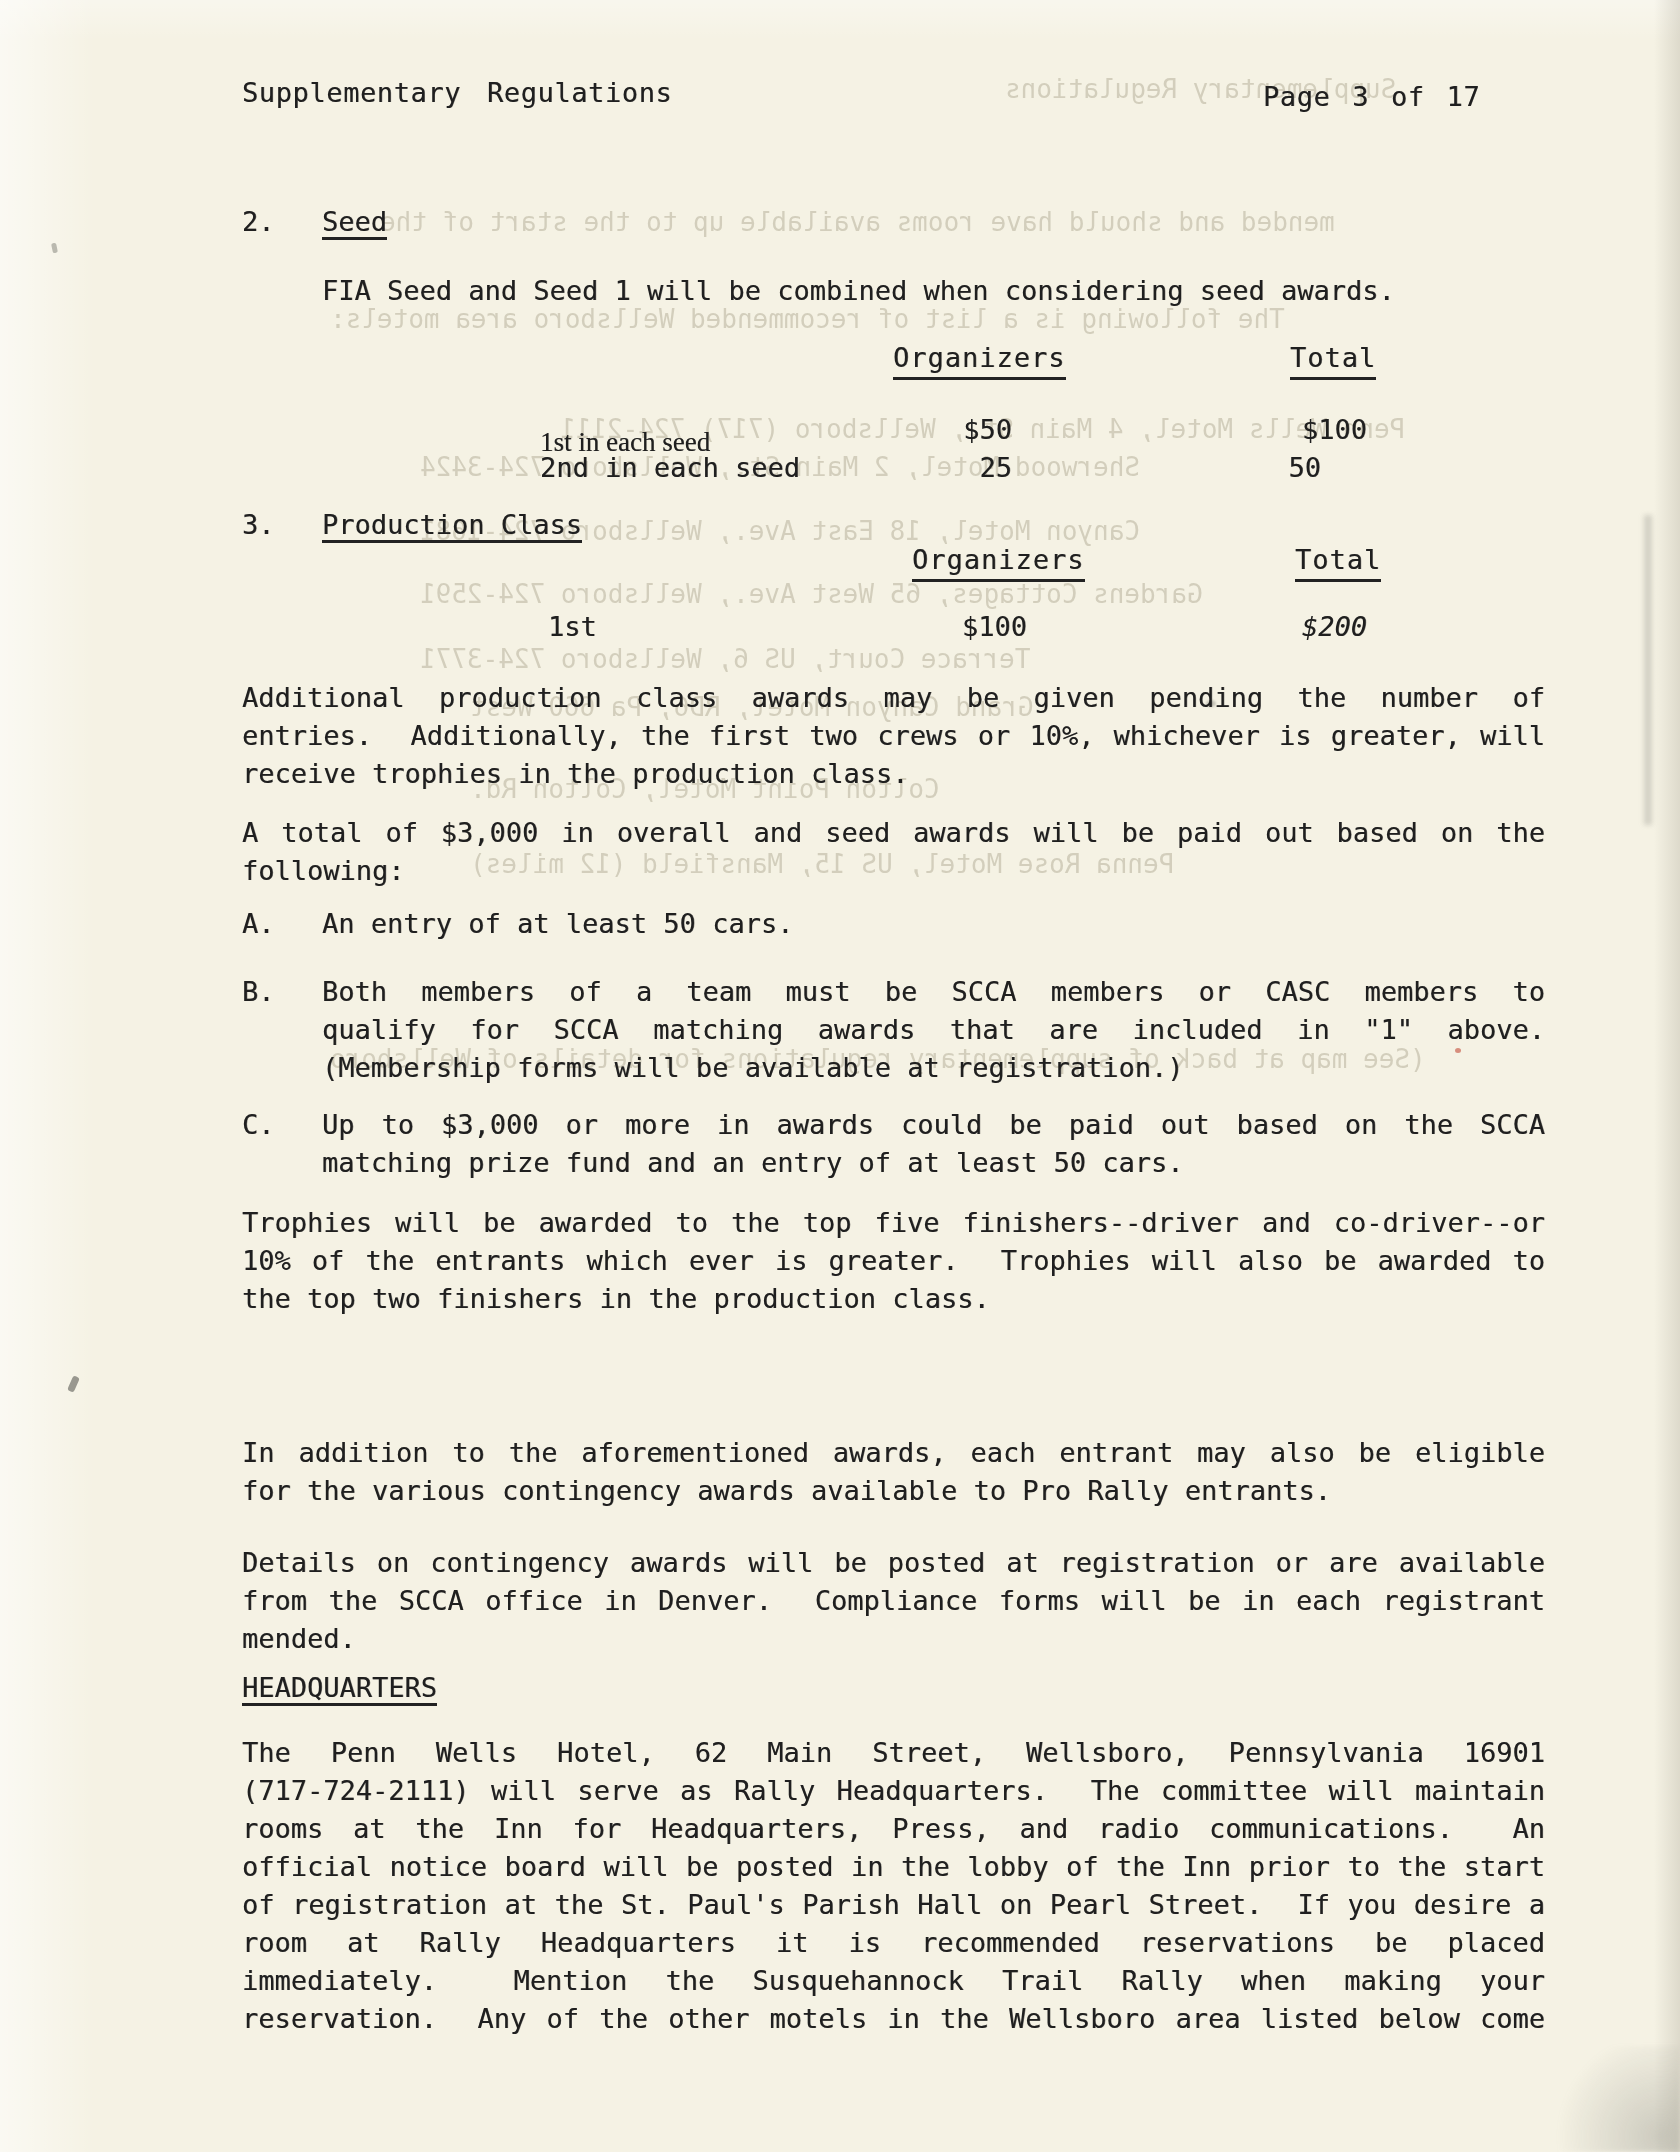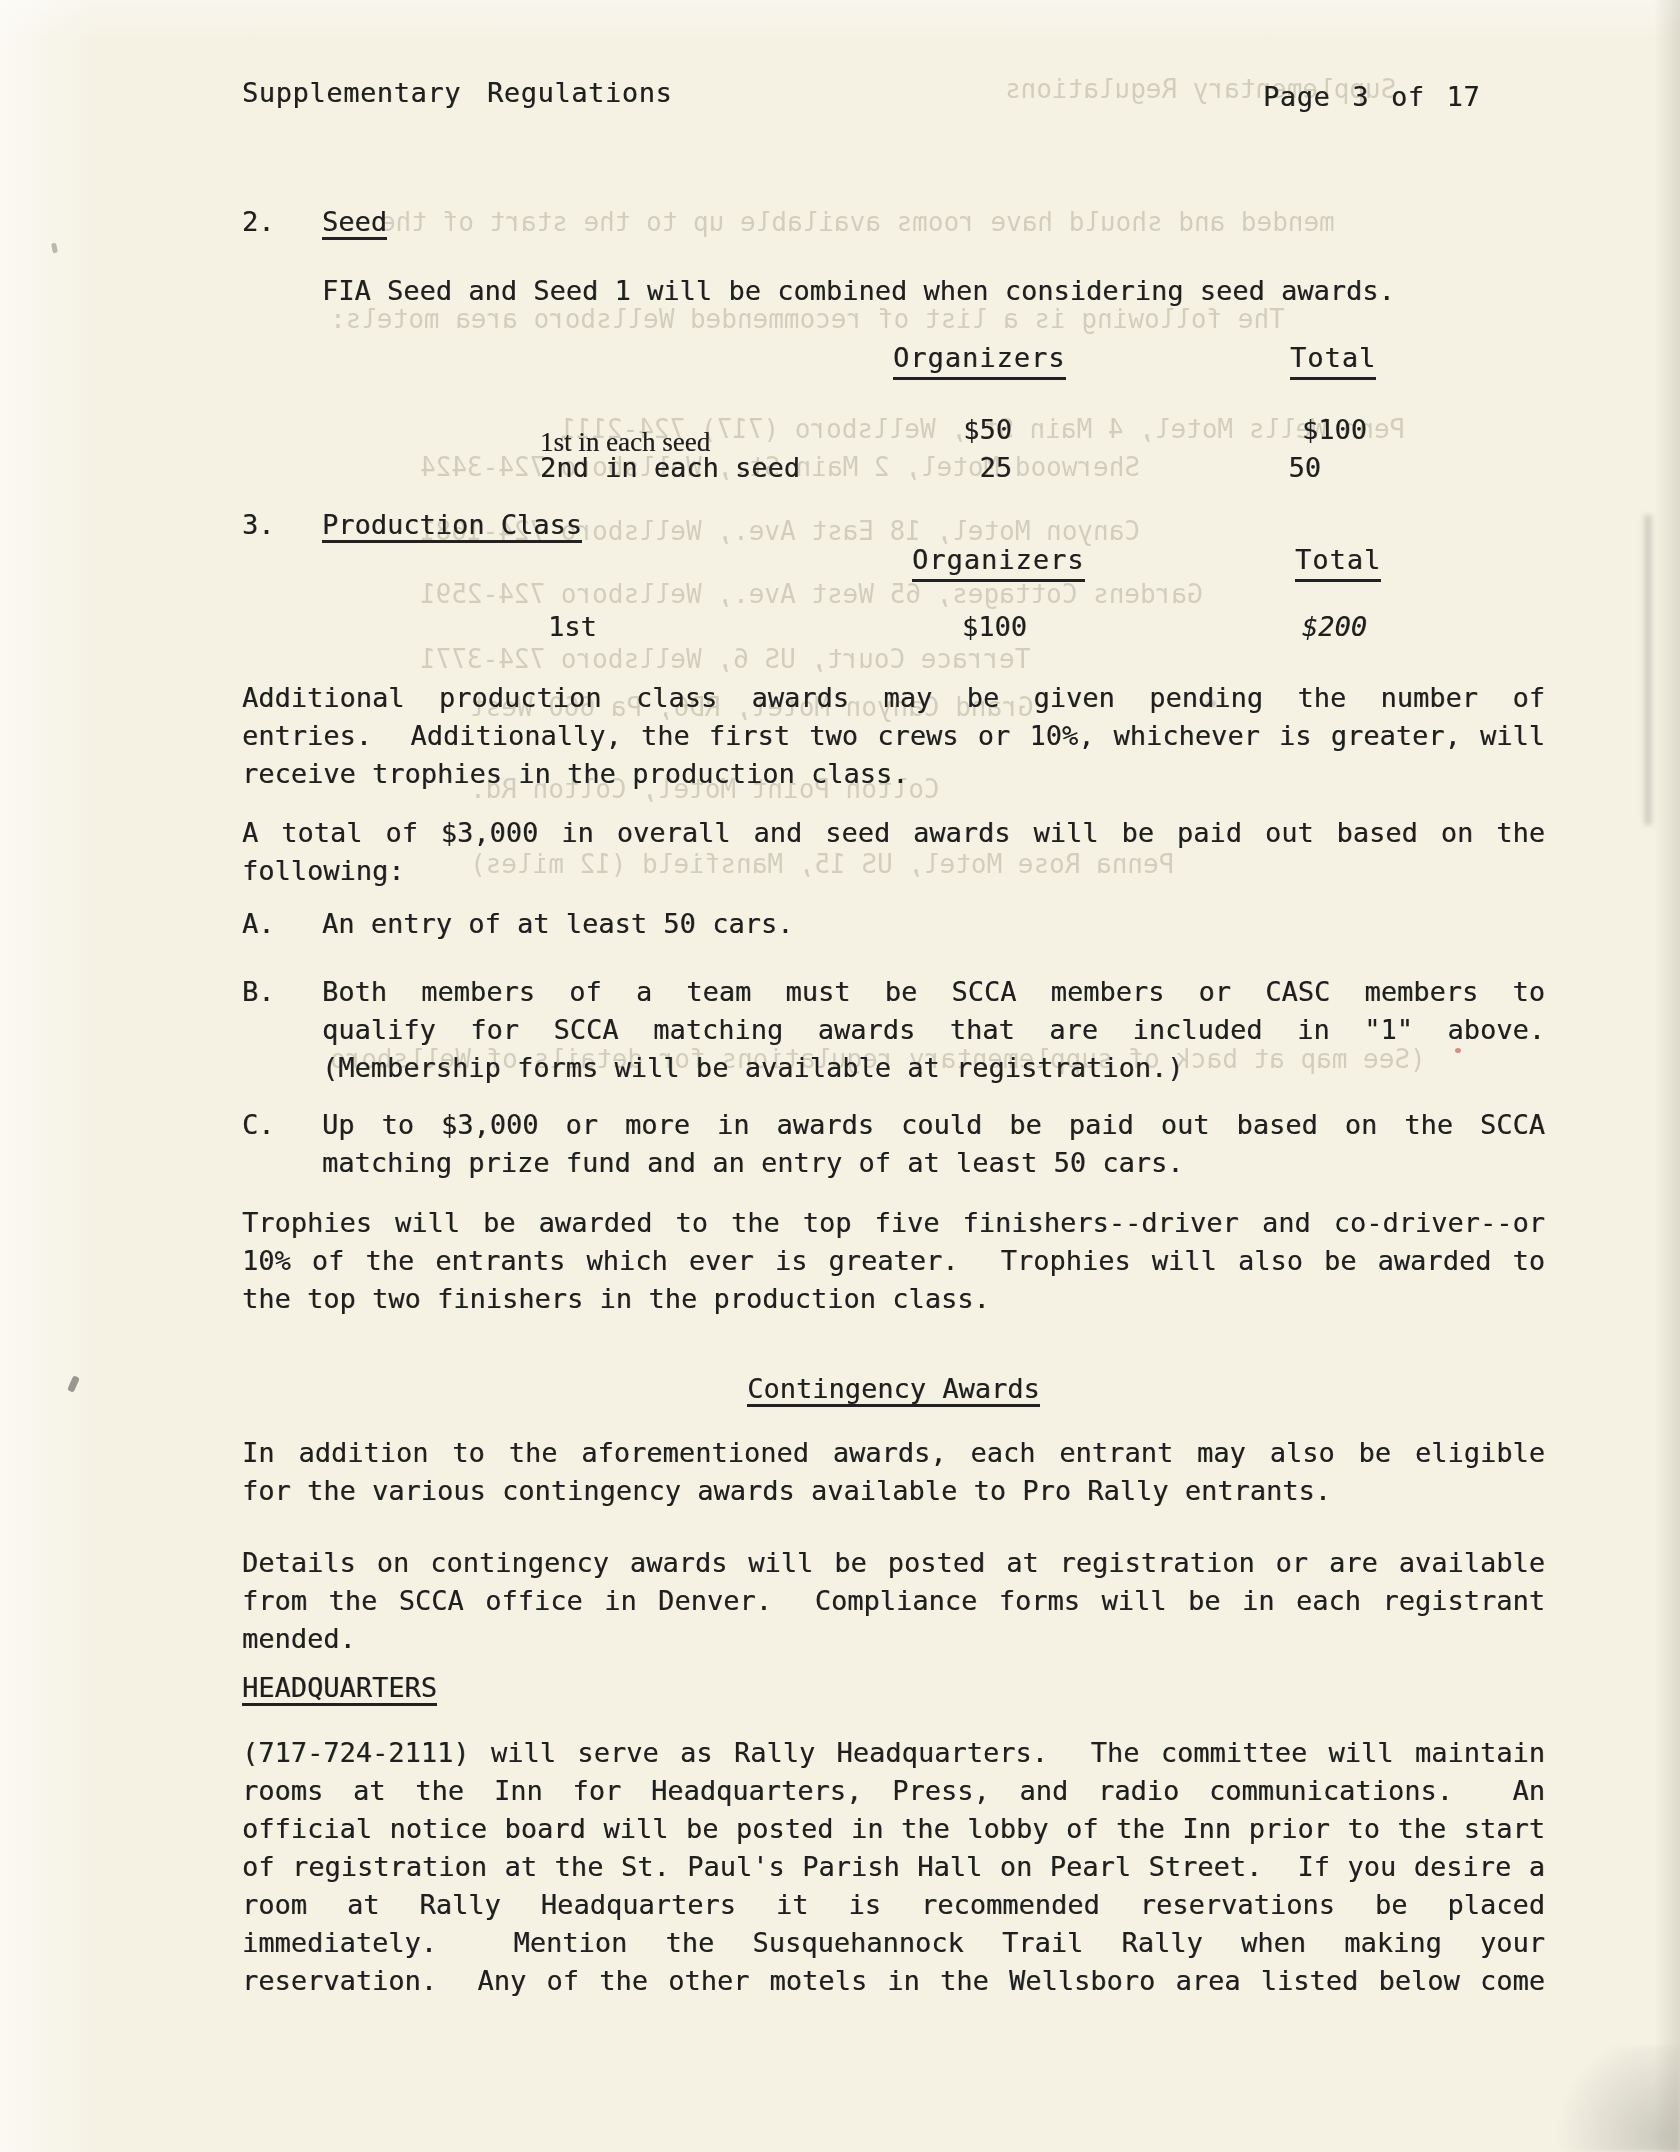--- a/index.html
+++ b/index.html
@@ -177,40 +177,38 @@
       <span class="ln" style="display:block">matching prize fund and an entry of at least 50 cars.</span>
     </span>
   </div>
 
   <div class="blk w-full" id="para-troph">
     <div class="ln j">Trophies will be awarded to the top five finishers--driver and co-driver--or</div>
     <div class="ln j">10% of the entrants which ever is greater.&nbsp; Trophies will also be awarded to</div>
     <div class="ln">the top two finishers in the production class.</div>
   </div>
 
-  <div class="blk w-full" id="heading-contingency">
-    <span class="u">Contingency Awards</span>
-  </div>
 
   <div class="blk w-full" id="para-inadd">
     <div class="ln j">In addition to the aforementioned awards, each entrant may also be eligible</div>
     <div class="ln">for the various contingency awards available to Pro Rally entrants.</div>
   </div>
 
   <div class="blk w-full" id="para-details">
     <div class="ln j">Details on contingency awards will be posted at registration or are available</div>
     <div class="ln j">from the SCCA office in Denver.&nbsp; Compliance forms will be in each registrant</div>
     <div class="ln">mended.</div>
   </div>
 
   <div class="blk" id="heading-hq">
     <span class="u">HEADQUARTERS</span>
   </div>
 
   <div class="blk w-full" id="para-penn">
+    <div class="ln j">The Penn Wells Hotel, 62 Main Street, Wellsboro, Pennsylvania 16901</div>
     <div class="ln j">(717-724-2111) will serve as Rally Headquarters.&nbsp; The committee will maintain</div>
     <div class="ln j">rooms at the Inn for Headquarters, Press, and radio communications.&nbsp; An</div>
     <div class="ln j">official notice board will be posted in the lobby of the Inn prior to the start</div>
     <div class="ln j">of registration at the St. Paul's Parish Hall on Pearl Street.&nbsp; If you desire a</div>
     <div class="ln j">room at Rally Headquarters it is recommended reservations be placed</div>
     <div class="ln j">immediately.&nbsp; Mention the Susquehannock Trail Rally when making your</div>
     <div class="ln j">reservation.&nbsp; Any of the other motels in the Wellsboro area listed below come</div>
   </div>
 
 </div>

